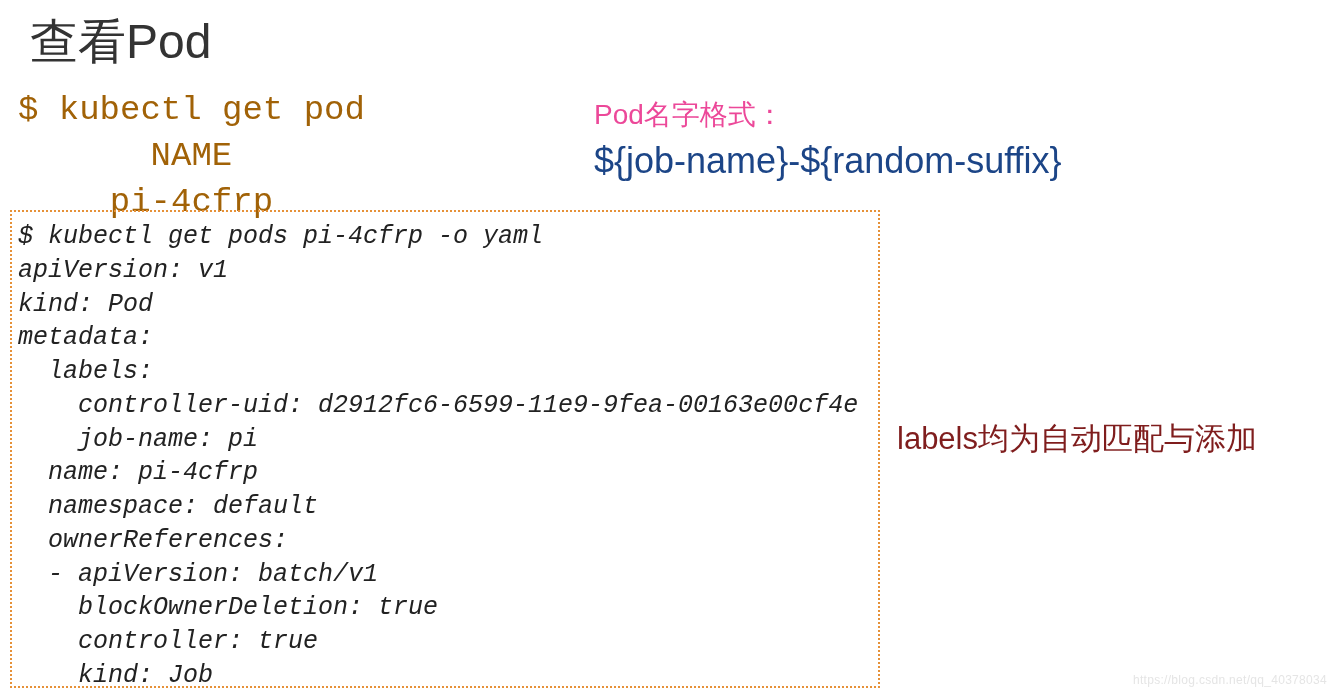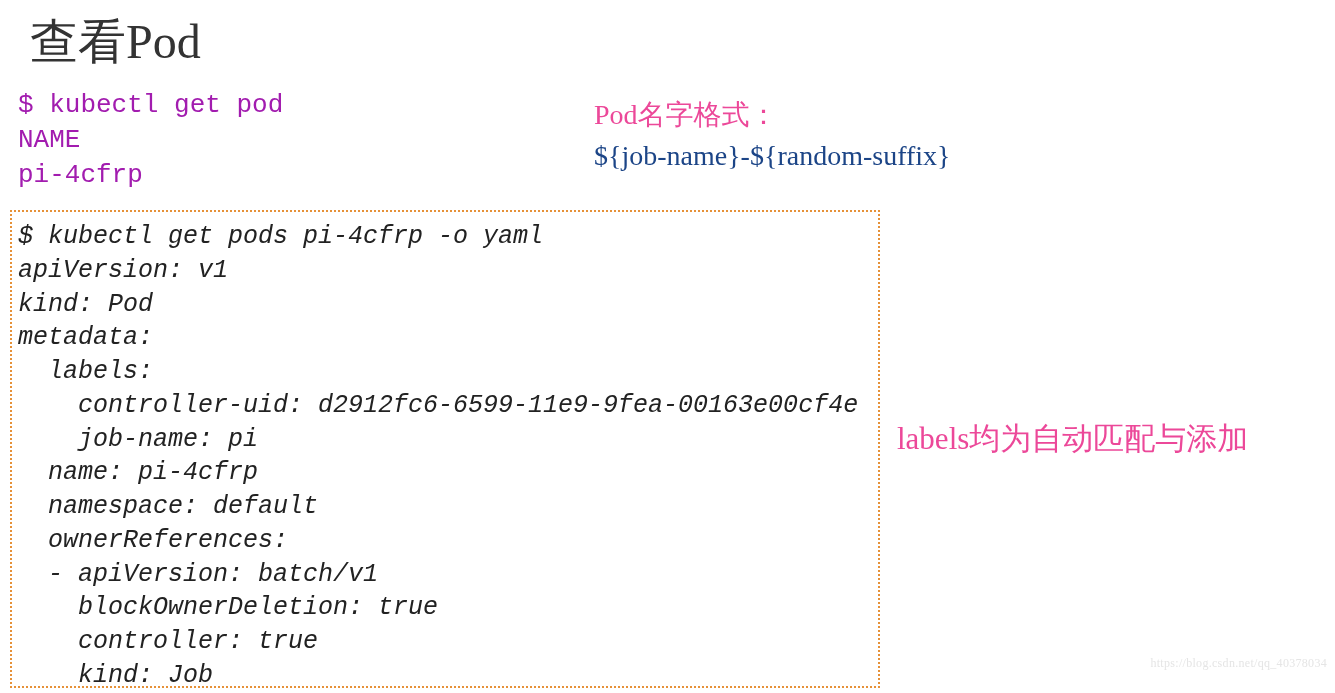--- a/index.html
+++ b/index.html
@@ -1,19 +1,18 @@
 <!DOCTYPE html>
 <html><head>
   <meta charset="utf-8">
   <style>
     * {
       margin: 0;
       padding: 0;
       box-sizing: border-box;
-      font-family: Liberation Serif, serif;
     }
     body {
       width: 1335px;
       height: 693px;
       background: #ffffff;
       font-family: -apple-system, BlinkMacSystemFont, "Segoe UI", "PingFang SC", "Microsoft YaHei", sans-serif;
       position: relative;
       overflow: hidden;
     }
     .heading {
@@ -23,38 +22,39 @@
       font-size: 48px;
       font-weight: 400;
       color: #333333;
       letter-spacing: 0px;
     }
     .cmd-block {
       position: absolute;
       left: 18px;
       top: 88px;
       font-family: Menlo, Monaco, "Courier New", monospace;
-      font-size: 26px;
+      font-size: 34px;
       line-height: 1.35;
-      color: #a21caf;
+      color: #a16207;
       white-space: pre;
+      text-align: center;
     }
     .format-label {
       position: absolute;
       left: 594px;
       top: 96px;
       font-size: 28px;
       color: #ec4899;
       letter-spacing: 0px;
     }
     .format-value {
       position: absolute;
       left: 594px;
       top: 140px;
-      font-size: 28px;
+      font-size: 36px;
       color: #1c4587;
       letter-spacing: 0px;
       text-align: right;
     }
     .yaml-box {
       position: absolute;
       left: 10px;
       top: 210px;
       width: 870px;
       height: 478px;
@@ -66,27 +66,27 @@
       color: #222222;
       white-space: pre;
       overflow: hidden;
       font-style: italic;
     }
     .annotation {
       position: absolute;
       left: 897px;
       top: 418px;
       font-size: 31px;
-      color: #ec4899;
+      color: #7f1d1d;
       letter-spacing: 0px;
     }
     .watermark {
       position: absolute;
       right: 8px;
-      bottom: 22px;
+      bottom: 6px;
       font-size: 12px;
       color: #e5e5e5;
       letter-spacing: 0.3px;
     }
   </style>
 </head>
 <body>
 
 <h1 class="heading">查看Pod</h1>
 

